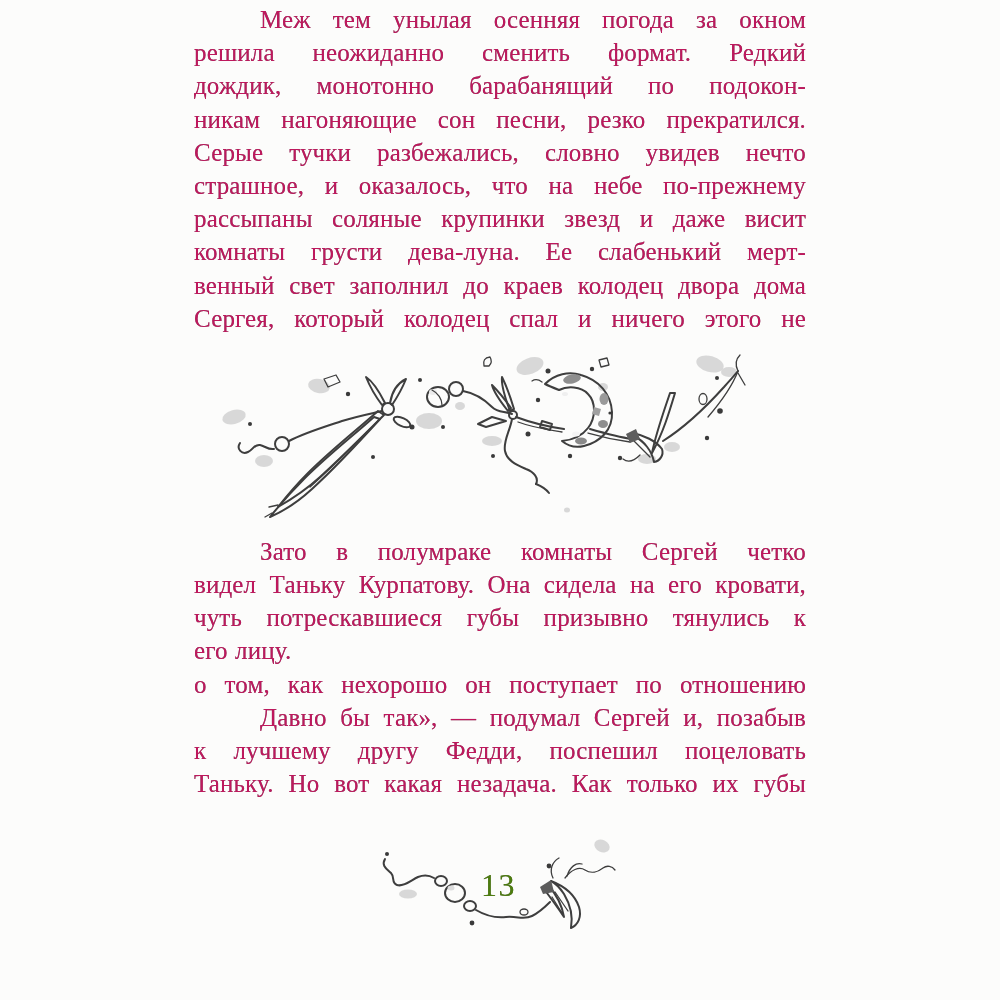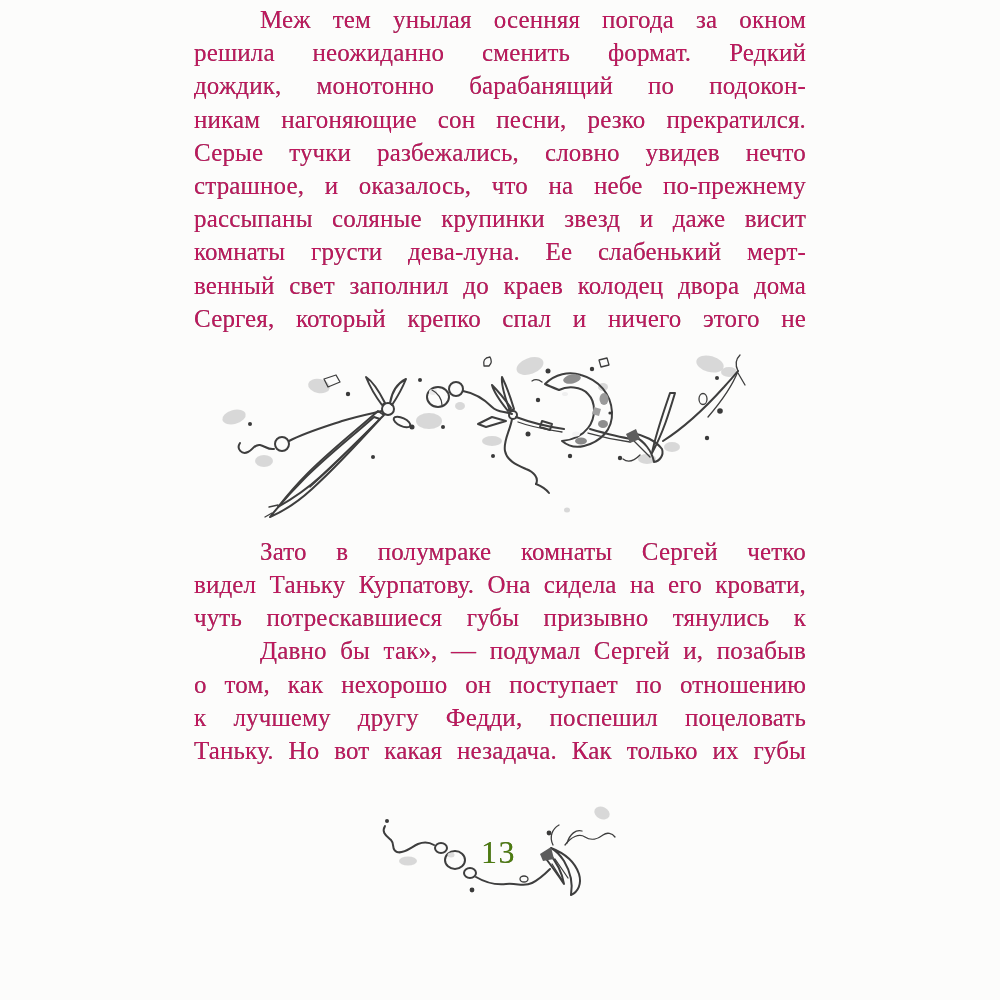--- a/index.html
+++ b/index.html
@@ -70,21 +70,21 @@
     <div class="para">
       <div class="line first">Меж тем унылая осенняя погода за окном</div>
       <div class="line">решила неожиданно сменить формат. Редкий</div>
       <div class="line">дождик, монотонно барабанящий по подокон-</div>
       <div class="line">никам нагоняющие сон песни, резко прекратился.</div>
       <div class="line">Серые тучки разбежались, словно увидев нечто</div>
       <div class="line">страшное, и оказалось, что на небе по-прежнему</div>
       <div class="line">рассыпаны соляные крупинки звезд и даже висит</div>
       <div class="line">комнаты грусти дева-луна. Ее слабенький мерт-</div>
       <div class="line">венный свет заполнил до краев колодец двора дома</div>
-      <div class="line">Сергея, который крепко спал и ничего этого не</div>
+      <div class="line">Сергея, который колодец спал и ничего этого не</div>
     </div>
 
     <div class="illus">
       <svg width="560" height="188" viewBox="0 0 560 188">
 
         <ellipse class="splotch" cx="14" cy="80" rx="12" ry="7" transform="rotate(-15 14 80)"></ellipse>
         <ellipse class="splotch" cx="44" cy="124" rx="9" ry="6"></ellipse>
         <ellipse class="splotch" cx="99" cy="49" rx="11" ry="7" transform="rotate(10 99 49)"></ellipse>
         <ellipse class="splotch" cx="209" cy="84" rx="13" ry="8"></ellipse>
         <ellipse class="splotch" cx="240" cy="69" rx="5" ry="4"></ellipse>
@@ -184,25 +184,26 @@
           <ellipse class="ink thin" cx="483" cy="62" rx="4" ry="5.5" fill="#fbfbfa"></ellipse>
           <path class="ink thin" d="M379,23 l8,-2 l2,7 l-8,2 Z" fill="#fbfbfa"></path>
         </g>
       </svg>
     </div>
 
     <div class="para">
       <div class="line first">Зато в полумраке комнаты Сергей четко</div>
       <div class="line">видел Таньку Курпатову. Она сидела на его кровати,</div>
       <div class="line">чуть потрескавшиеся губы призывно тянулись к</div>
+      <div class="line lastline">его лицу.</div>
     </div>
 
     <div class="para">
+      <div class="line">о том, как нехорошо он поступает по отношению</div>
       <div class="line first">Давно бы так», — подумал Сергей и, позабыв</div>
-      <div class="line">о том, как нехорошо он поступает по отношению</div>
       <div class="line">к лучшему другу Федди, поспешил поцеловать</div>
       <div class="line">Таньку. Но вот какая незадача. Как только их губы</div>
     </div>
 
     <div class="footer">
       <svg width="256" height="100" viewBox="0 0 256 100">
         <ellipse class="splotch" cx="36" cy="63" rx="9" ry="4.5"></ellipse>
         <ellipse class="splotch" cx="230" cy="15" rx="8" ry="6" transform="rotate(25 230 15)"></ellipse>
         <circle class="dot" cx="15" cy="23" r="2"></circle>
         <circle class="dot" cx="177" cy="35" r="2.4"></circle>

